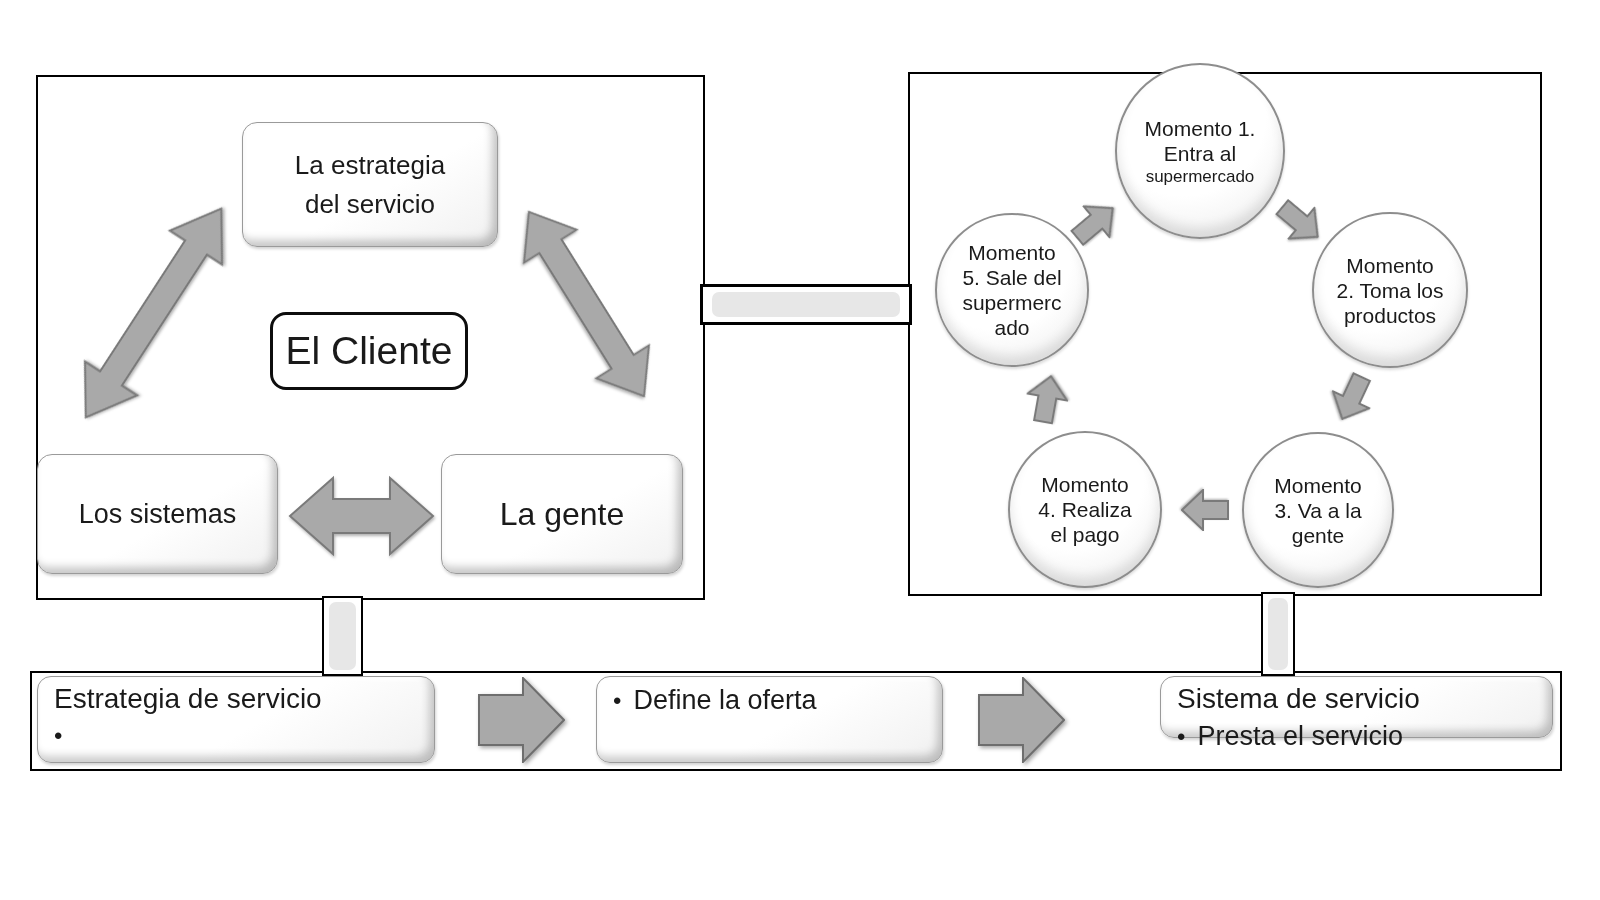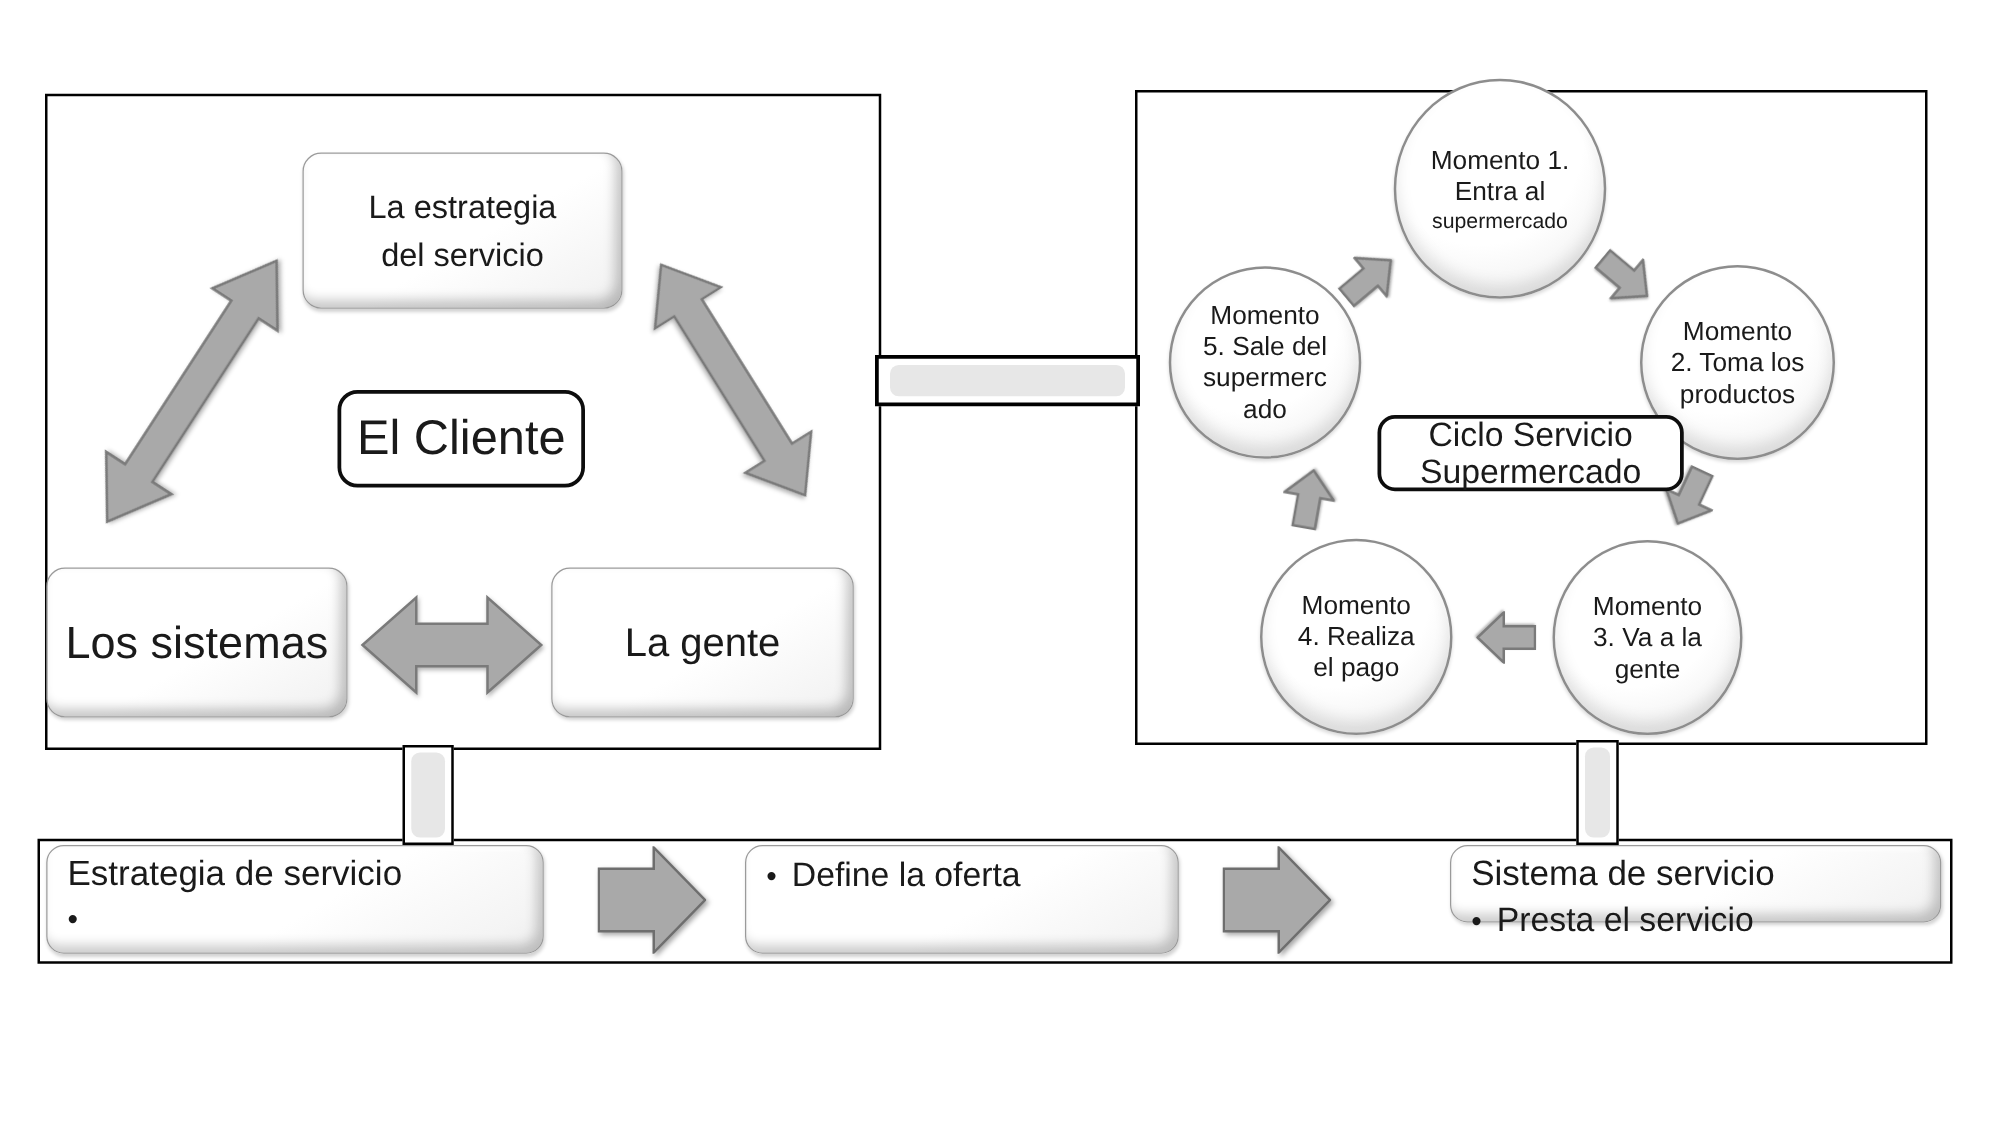--- a/index.html
+++ b/index.html
@@ -24,21 +24,21 @@
 
   
   .bevel{
     position:absolute;box-sizing:border-box;
     background:linear-gradient(150deg,#ffffff 55%,#f4f4f4 88%,#ececec 100%);
     border:1px solid #9a9a9a;border-radius:15px;
     box-shadow:inset -5px -6px 9px rgba(0,0,0,0.22), inset 3px 3px 4px #ffffff, 1px 2px 3px rgba(0,0,0,0.18);
     display:flex;align-items:center;justify-content:center;text-align:center;z-index:3;
   }
   .box-strategy{left:242px;top:95px;width:256px;height:125px;font-size:26px;line-height:39px;margin-top:27px;}
-  .box-systems{left:37px;top:454px;width:241px;height:120px;font-size:36px;}
+  .box-systems{left:37px;top:454px;width:241px;height:120px;font-size:27px;}
   .box-people{left:441px;top:454px;width:242px;height:120px;font-size:32px;}
 
   
   .plainbox{
     position:absolute;box-sizing:border-box;background:#fff;border:3px solid #0d0d0d;
     border-radius:16px;display:flex;flex-direction:column;align-items:center;justify-content:center;
     text-align:center;z-index:4;
   }
   .box-client{left:270px;top:312px;width:198px;height:78px;font-size:39px;}
   .box-cycle{left:1102px;top:332px;width:245px;height:61px;font-size:27px;line-height:29px;border-radius:14px;}
@@ -137,24 +137,20 @@
     <svg viewBox="0 0 240 70" preserveAspectRatio="none">
       <polygon points="2,35 46,4 46,22 194,22 194,4 238,35 194,66 194,48 46,48 46,66" fill="#a9a9a9" stroke="#7a7a7a" stroke-width="2"></polygon>
     </svg>
   </div>
   <div class="arr arr-horiz">
     <svg viewBox="0 0 147 87" preserveAspectRatio="none">
       <polygon points="2,43 45,5 45,26 102,26 102,5 145,43 102,81 102,60 45,60 45,81" fill="#a9a9a9" stroke="#7a7a7a" stroke-width="2"></polygon>
     </svg>
   </div>
 
-  <div class="plainbox box-cycle">
-    <div>Ciclo Servicio</div>
-    <div>Supermercado</div>
-  </div>
 
   <div class="circle c1">
     <div>Momento 1.</div>
     <div>Entra al</div>
     <div class="small">supermercado</div>
   </div>
   <div class="circle c2">
     <div>Momento</div>
     <div>2. Toma los</div>
     <div>productos</div>

